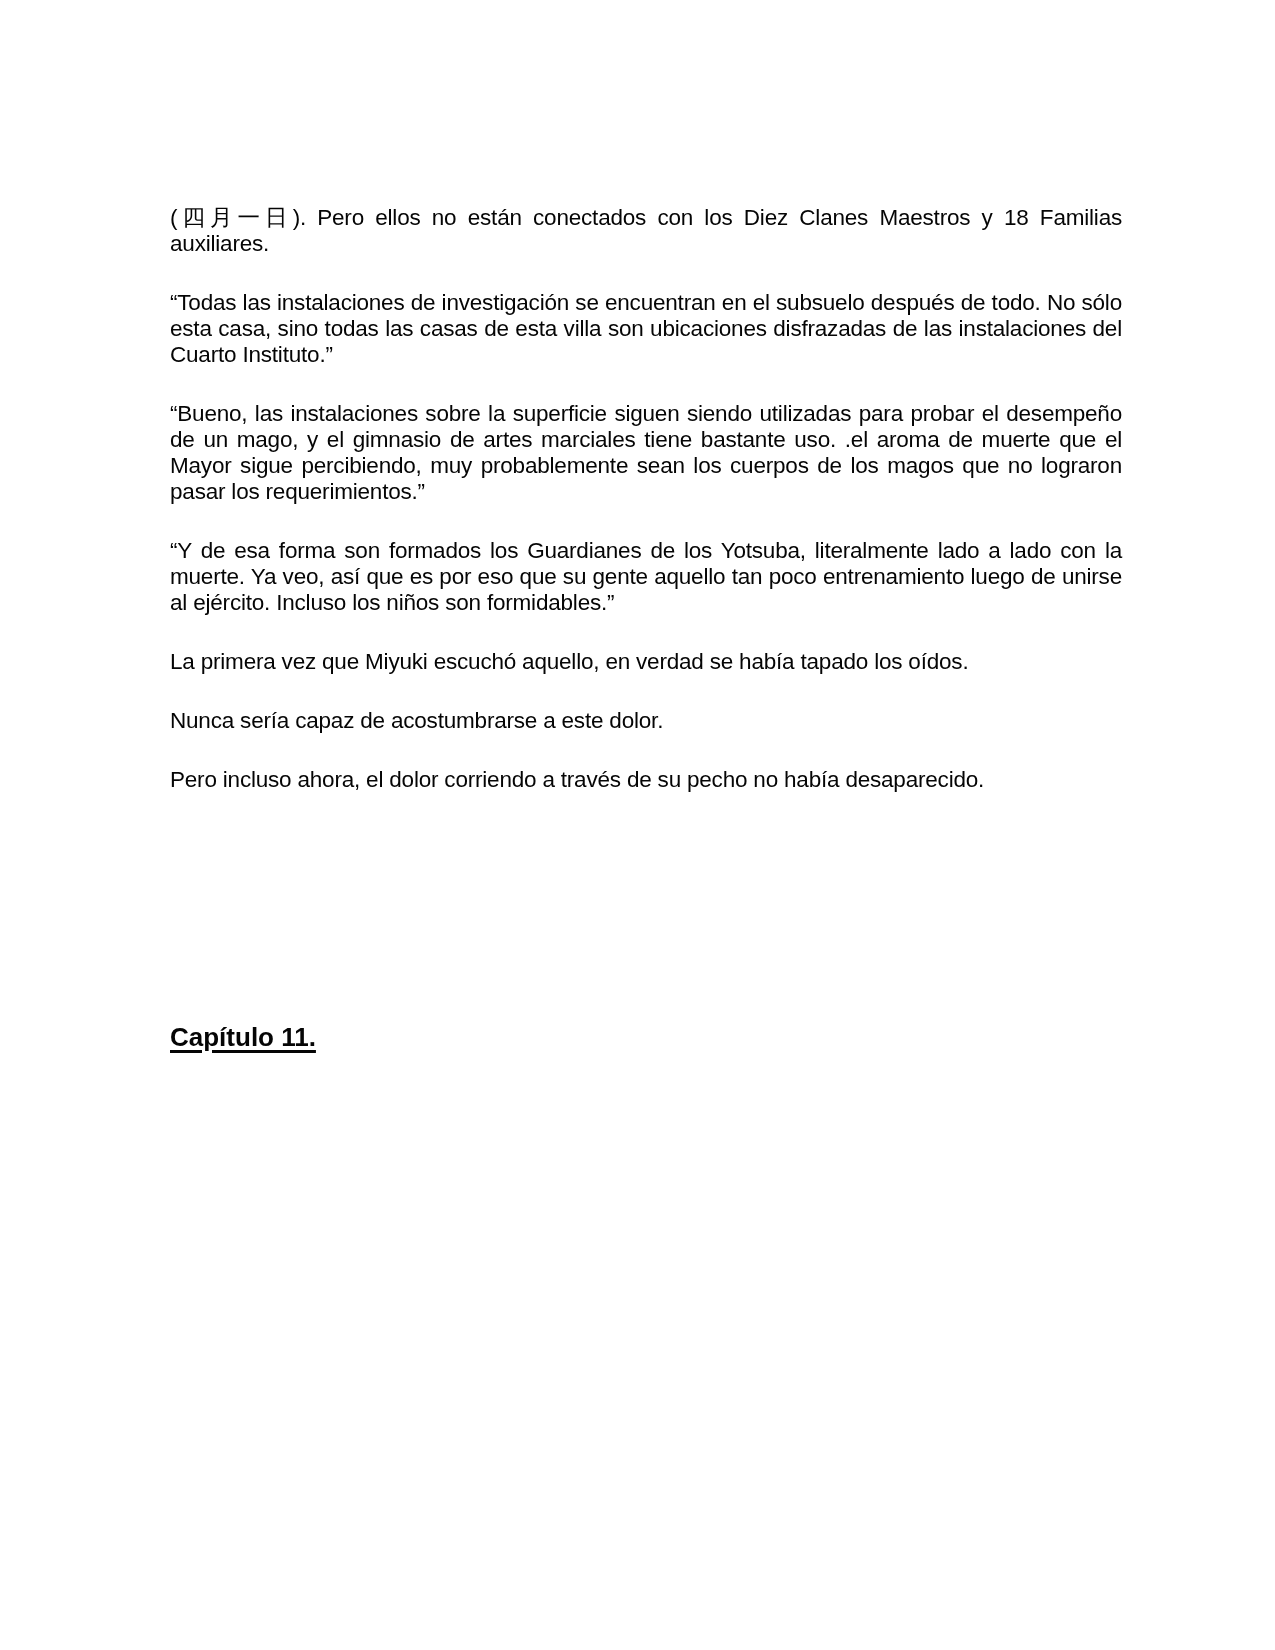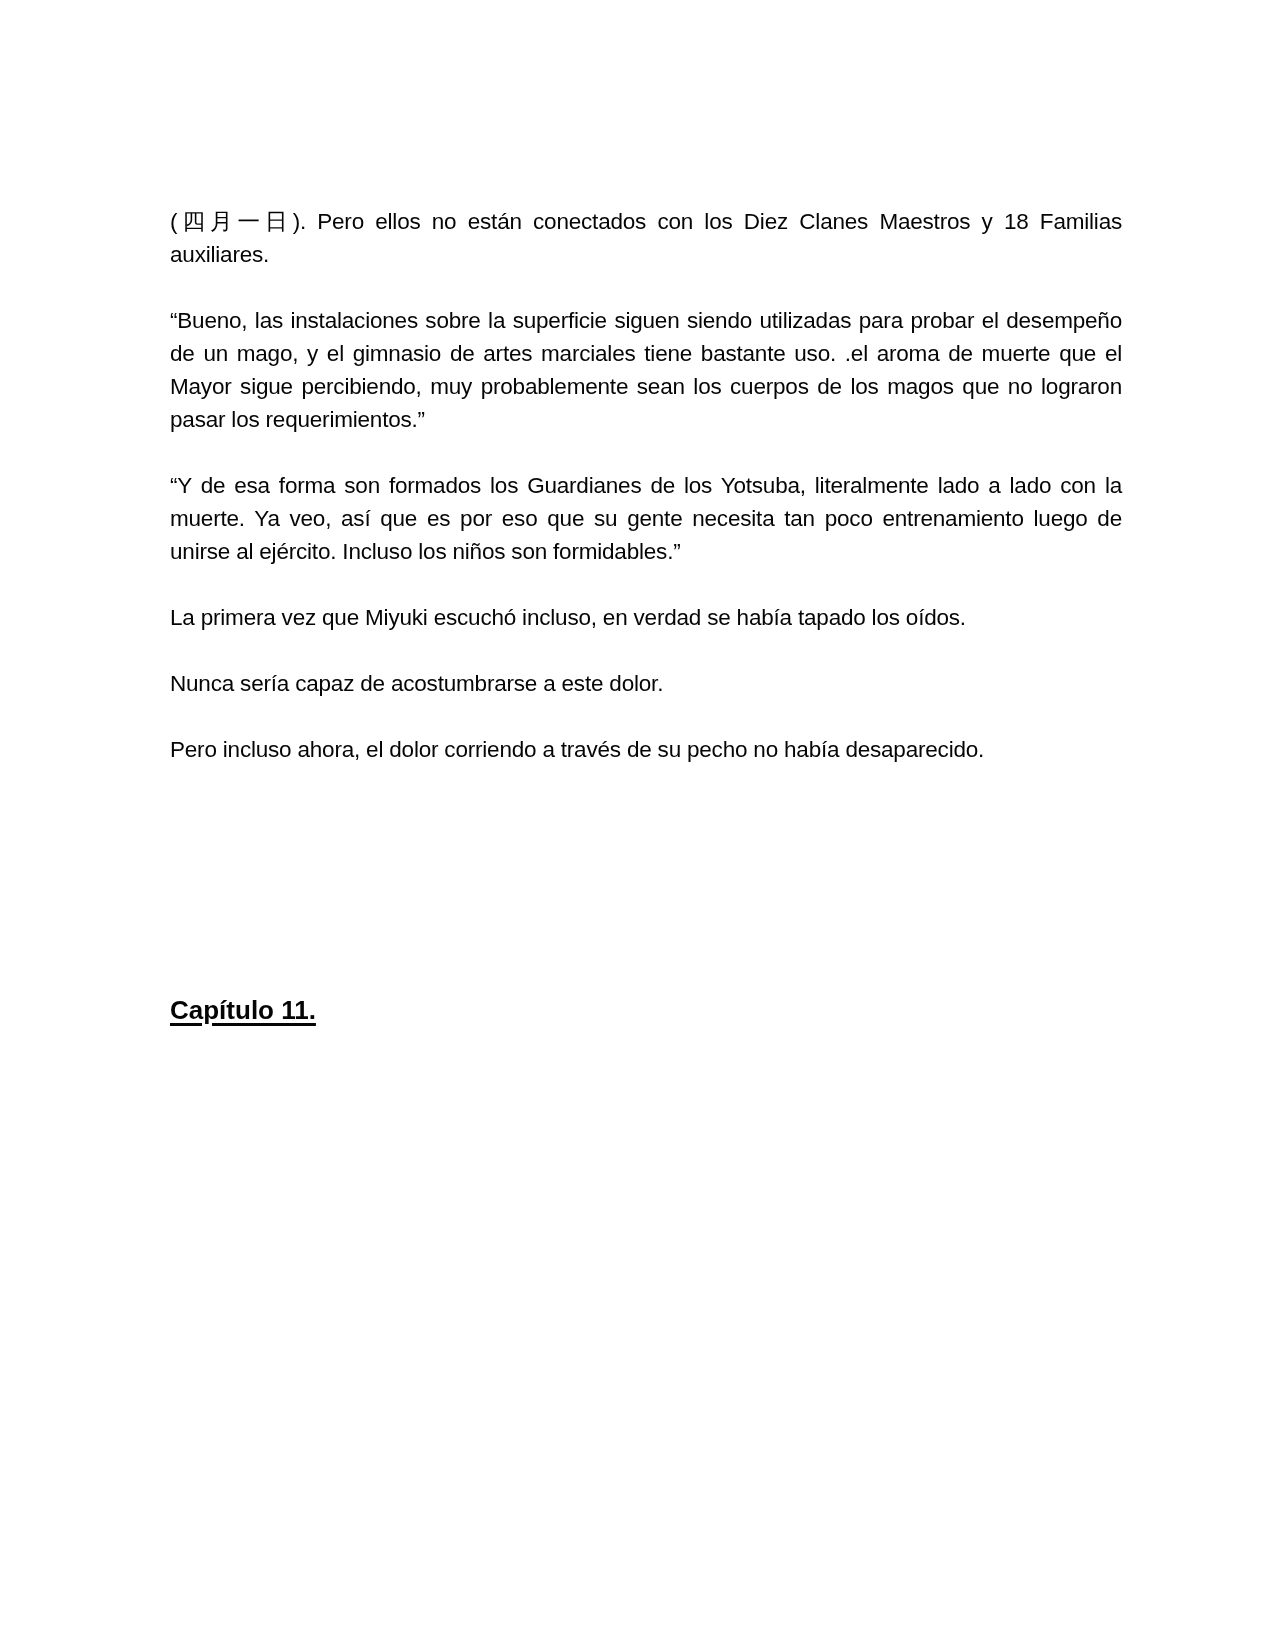--- a/index.html
+++ b/index.html
@@ -18,21 +18,21 @@
   }
   .content {
     position: absolute;
     left: 170px;
     top: 205px;
     width: 952px;
   }
   .para {
     margin: 0 0 33px 0;
     font-size: 22.5px;
-    line-height: 33px;
+    line-height: 26px;
     letter-spacing: -0.2px;
     text-align: justify;
     text-justify: inter-word;
   }
   .chapter {
     margin: 226px 0 6px 0;
     font-size: 26px;
     line-height: 36px;
     font-weight: bold;
   }
@@ -42,21 +42,22 @@
     text-underline-offset: 4px;
   }
 </style>
 </head>
 <body>
 
 <div class="page">
   <div class="content">
     <div id="paragraphs">
         <p class="para">(四月一日). Pero ellos no están conectados con los Diez Clanes Maestros y 18 Familias auxiliares.</p>
+        <p class="para">“Todas las instalaciones de investigación se encuentran en el subsuelo después de todo. No sólo esta casa, sino todas las casas de esta villa son ubicaciones disfrazadas de las instalaciones del Cuarto Instituto.”</p>
         <p class="para">“Bueno, las instalaciones sobre la superficie siguen siendo utilizadas para probar el desempeño de un mago, y el gimnasio de artes marciales tiene bastante uso. .el aroma de muerte que el Mayor sigue percibiendo, muy probablemente sean los cuerpos de los magos que no lograron pasar los requerimientos.”</p>
-        <p class="para">“Y de esa forma son formados los Guardianes de los Yotsuba, literalmente lado a lado con la muerte. Ya veo, así que es por eso que su gente necesita tan poco entrenamiento luego de unirse al ejército. Incluso los niños son formidables.”</p>
-        <p class="para">La primera vez que Miyuki escuchó incluso, en verdad se había tapado los oídos.</p>
+        <p class="para">“Y de esa forma son formados los Guardianes de los Yotsuba, literalmente lado a lado con la muerte. Ya veo, así que es por eso que su gente aquello tan poco entrenamiento luego de unirse al ejército. Incluso los niños son formidables.”</p>
+        <p class="para">La primera vez que Miyuki escuchó aquello, en verdad se había tapado los oídos.</p>
         <p class="para">Nunca sería capaz de acostumbrarse a este dolor.</p>
         <p class="para">Pero incluso ahora, el dolor corriendo a través de su pecho no había desaparecido.</p>
       </div>
     <h2 class="chapter"><span class="chapter-text">Capítulo 11.</span></h2>
   </div>
 </div>
 
 </body></html>

